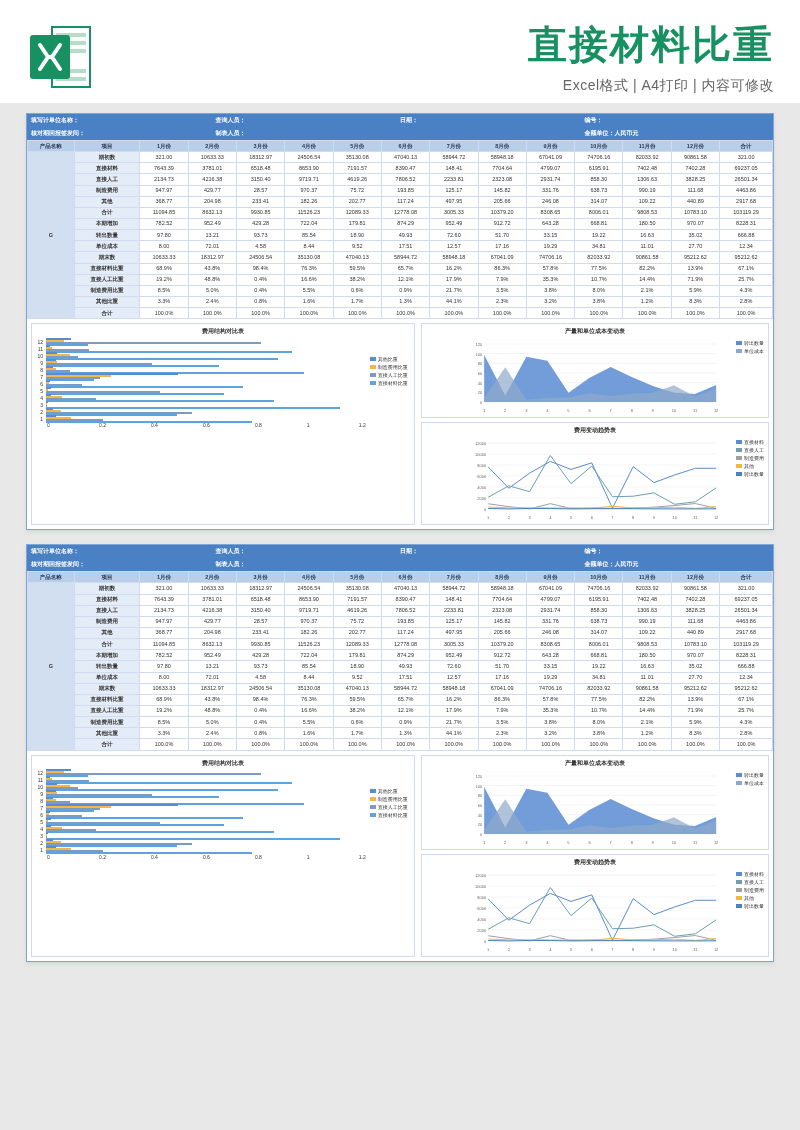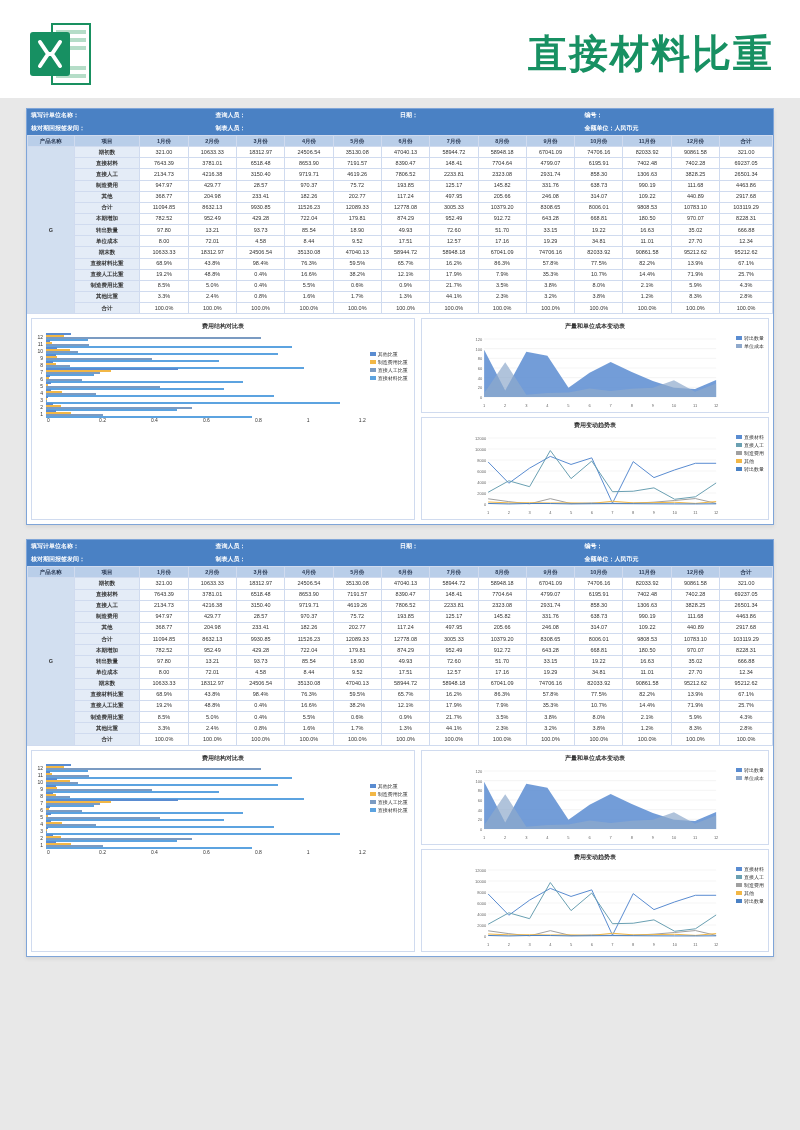--- a/index.html
+++ b/index.html
@@ -50,20 +50,21 @@
     <rect x="30" y="12" width="30" height="4" fill="#b5ddc8"></rect>
       <rect x="30" y="20" width="30" height="4" fill="#b5ddc8"></rect>
     <rect x="30" y="28" width="30" height="4" fill="#b5ddc8"></rect>
       <rect x="30" y="48" width="30" height="4" fill="#b5ddc8"></rect>
     <rect x="30" y="56" width="30" height="4" fill="#b5ddc8"></rect>
     <rect x="4" y="14" width="40" height="44" rx="3" fill="#179062"></rect>
     <path d="M14 24 L22 36 L14 48 M34 24 L26 36 L34 48 M22 36 L26 36" stroke="#fff" stroke-width="4" fill="none" stroke-linecap="round"></path>
   </svg>
   <div class="hd-txt">
     <div class="title-main">直接材料比重</div>
+    <div class="subtitle">Excel格式 | A4打印 | 内容可修改</div>
   </div>
 </div>
 
 <div class="pages">
   <div class="sheet" id="s1">
       <div class="band">
         <span>填写计单位名称：</span>
         <span>查询人员：</span>
         <span>日期：</span>
         <span>编号：</span>

